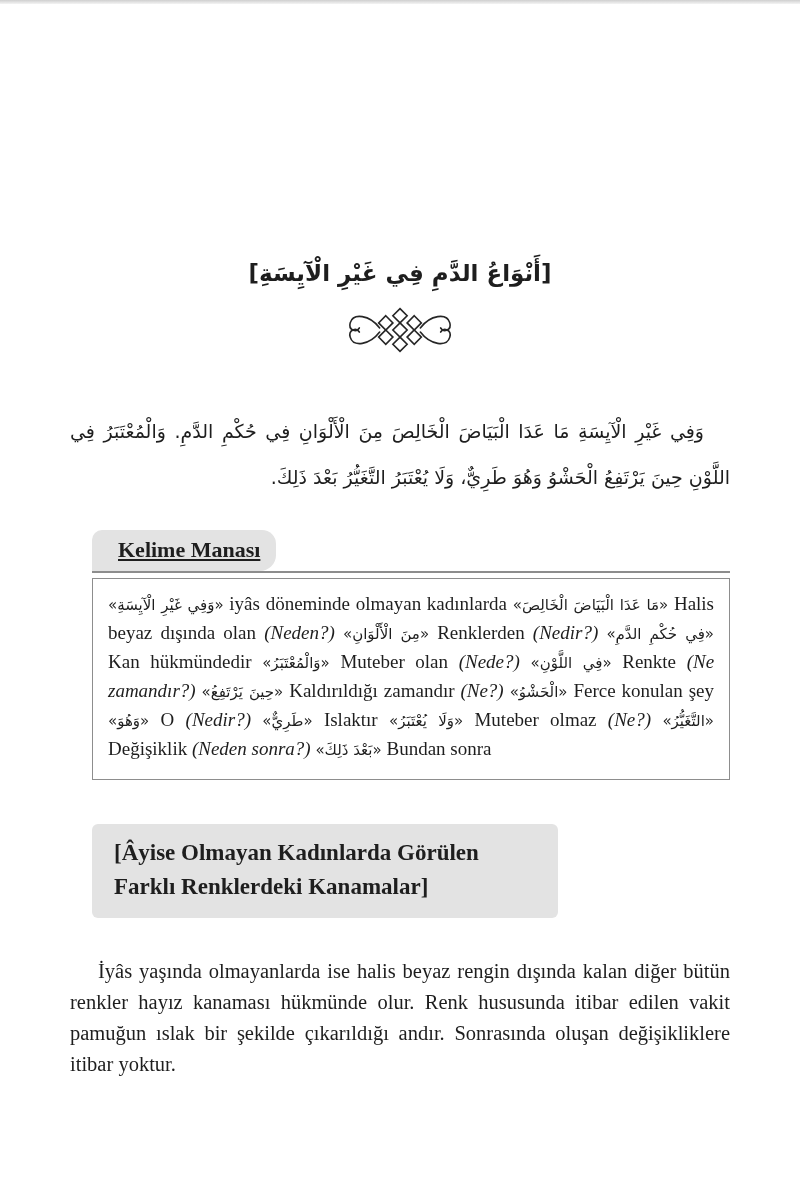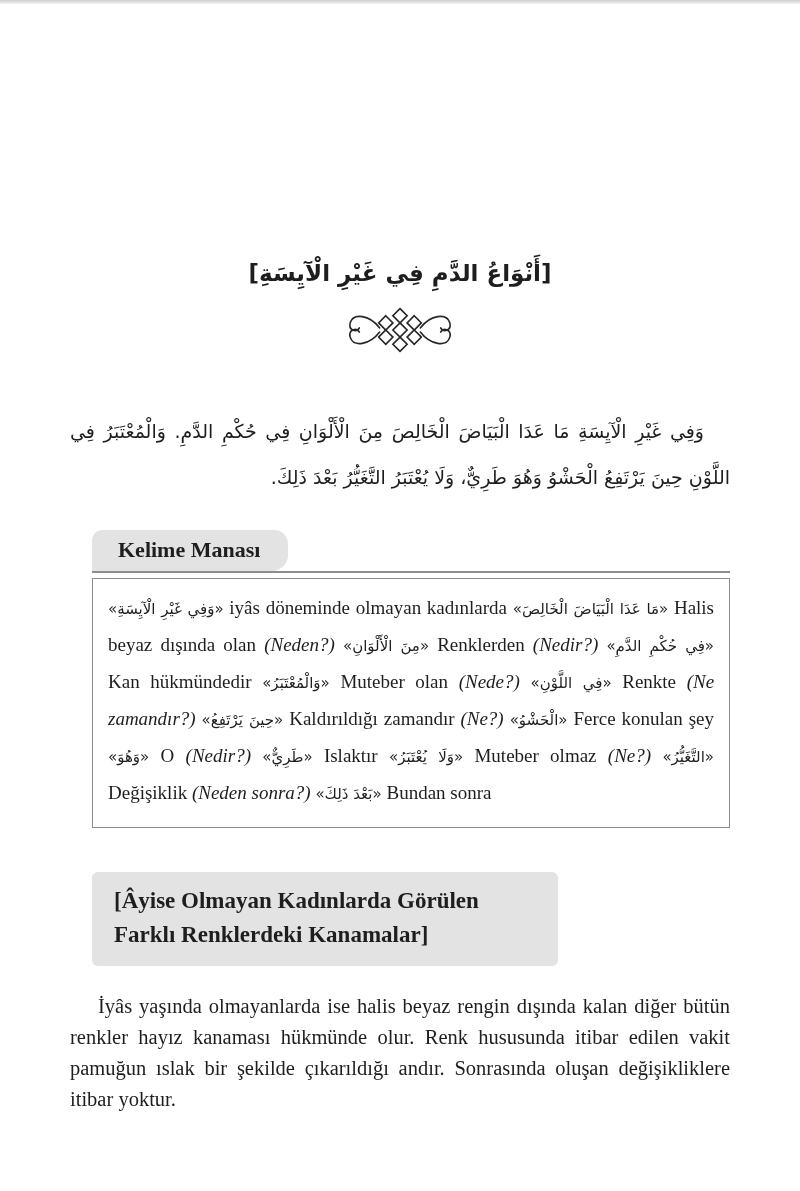--- a/index.html
+++ b/index.html
@@ -40,47 +40,47 @@
     font-size:19px;line-height:46px;
   }
   .kelime-head{
     margin:30px 0 0 22px;
     border-bottom:2px solid var(--rule);
   }
   .kelime-tab{
     display:inline-block;
     background:var(--tabbg);
     border-radius:10px 14px 16px 0;
-    padding:7px 28px 8px 26px;
-    font-size:22px;font-weight:700;
+    padding:7px 16px 8px 26px;
+    font-size:22px;font-weight:700;text-decoration:underline;
   }
   .kelime-box{
     box-sizing:border-box;
     margin:5px 0 0 22px;
     border:1.4px solid var(--rule);
     padding:11px 15px 15px 15px;
     direction:ltr;
     text-align:justify;
-    font-size:19px;line-height:35px;
+    font-size:19px;line-height:28px;
   }
   .seg-ar{
     font-family:"DejaVu Sans", sans-serif;
     font-size:15px;
   }
   .seg-q{font-style:italic;}
   .section-box{
     width:fit-content;max-width:420px;
     margin:44px 0 0 22px;
     background:var(--tabbg);
     border-radius:6px;
     padding:12px 24px 14px 22px;
     font-size:23px;font-weight:700;line-height:34px;
   }
   .body-par{
-    margin:25px 0 0;
+    margin:38px 0 0;
     text-align:justify;
     text-indent:28px;
     font-size:20.5px;line-height:31px;
   }
 </style>
 </head>
 <body>
 
 <div class="edge-top"></div>
 

